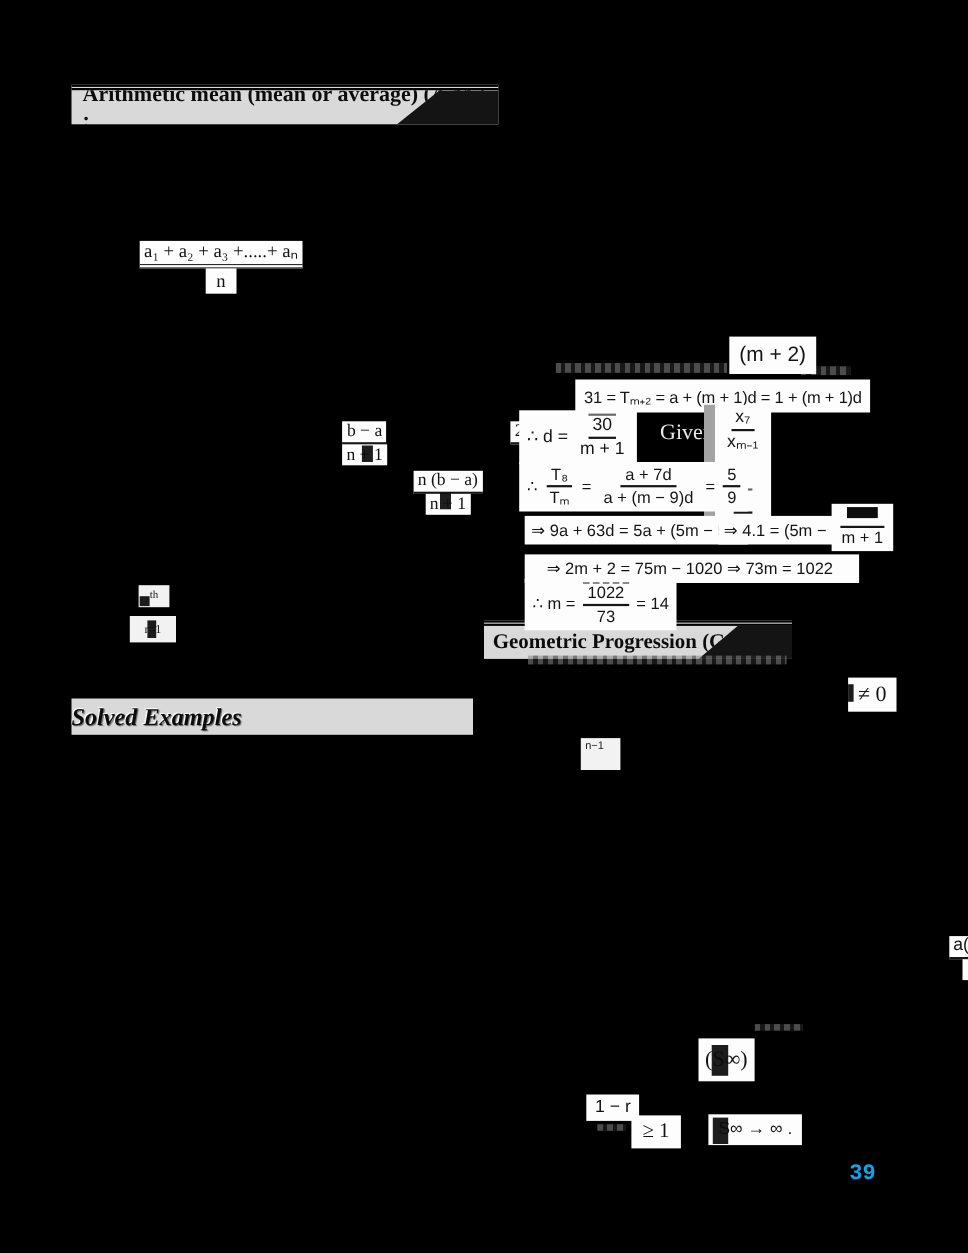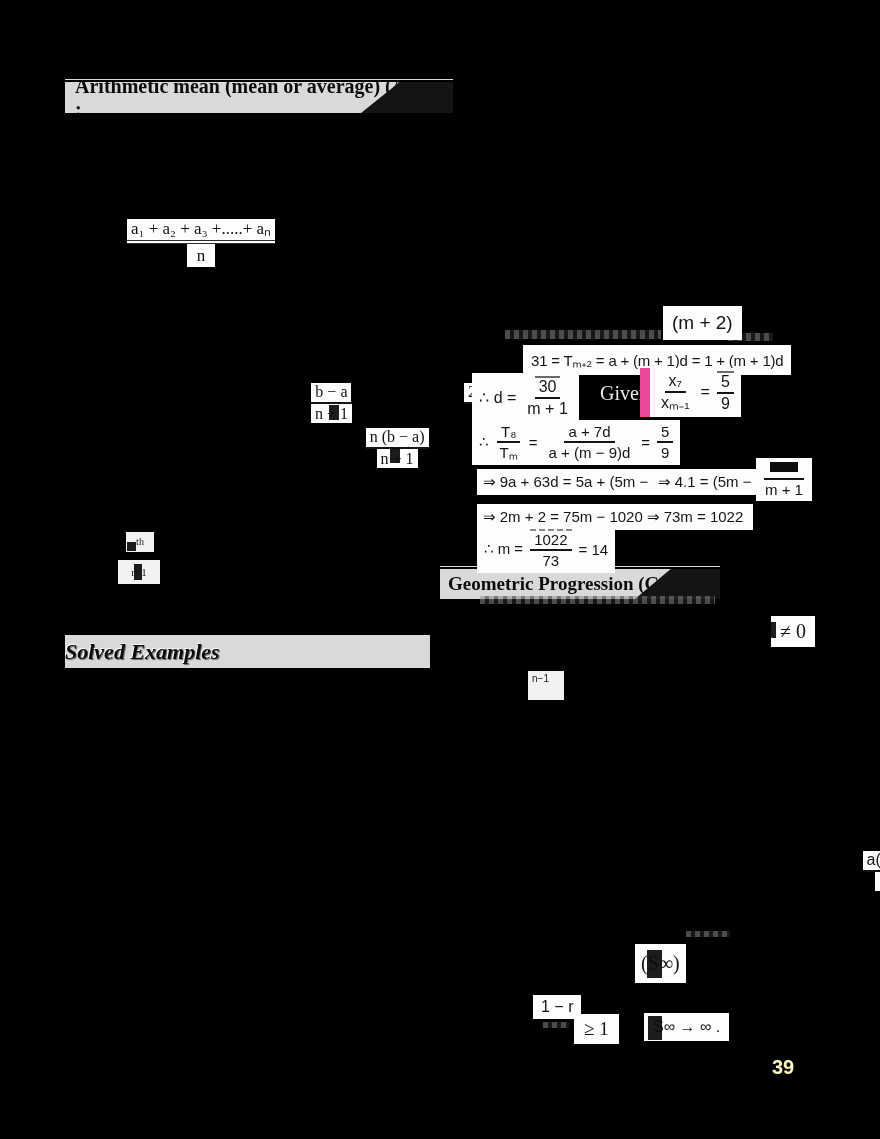--- a/index.html
+++ b/index.html
@@ -27,22 +27,22 @@
   
   .row{position:absolute;display:flex;align-items:center;gap:7px;
     background:#fdfdfd;padding:3px 7px;color:#141414;}
   .plain{position:absolute;background:#fdfdfd;color:#141414;padding:3px 7px;}
   .ovl{border-top:2px solid #6a6a6a;}
   .ovl-d{border-top:2px dashed #8a8a8a;}
   .blotch{position:absolute;background:#0a0a0a;opacity:.92;}
   .smudge{position:absolute;opacity:.55;
     background:repeating-linear-gradient(90deg,#8a8a8a 0 5px,#2a2a2a 5px 9px);}
   .inkbar{display:inline-block;width:28px;height:10px;background:#0d0d0d;margin:1px 2px 2px;}
-  .pageno{position:absolute;color:#fef9c3;font-weight:bold;font-size:20px;
-    font-family:Liberation Sans, sans-serif;}
+  .pageno{position:absolute;color:#0ea5e9;font-weight:bold;font-size:20px;
+    font-family:Liberation Mono, monospace;}
   .whitetext{position:absolute;color:#e9e9e9;background:transparent;}
   .tinybox{position:absolute;background:#f2f2f2;color:#1a1a1a;overflow:hidden;}
 </style>
 </head>
 <body>
 
 
 
 
 <div class="banner" style="left:65px;top:77px;width:378px;height:31px;font-size:20px;padding-left:10px;">
@@ -70,21 +70,21 @@
   <span class="den">n + 1</span>
   <i class="blotch" style="left:18px;top:22px;width:10px;height:15px;"></i>
 </div>
 
 <div class="abs frac boxed" style="left:267px;top:379px;font-size:16px;">
   <span class="num">2 (b − a)</span>
   <span class="den">n + 1</span>
   <i class="blotch" style="left:26px;top:22px;width:10px;height:15px;"></i>
 </div>
 
-<div class="abs frac boxed" style="left:102px;top:424px;font-size:16px;">
+<div class="abs frac boxed" style="left:112px;top:424px;font-size:16px;">
   <span class="num">n (b − a)</span>
   <span class="den">n + 1</span>
   <i class="blotch" style="left:24px;top:20px;width:10px;height:15px;"></i>
 </div>
 
 
 <div class="tinybox" style="left:126px;top:532px;width:28px;height:20px;font-size:10px;text-align:center;line-height:20px;">
   <span>th</span>
   <i class="blotch" style="left:1px;top:10px;width:9px;height:9px;"></i>
 </div>
@@ -110,21 +110,21 @@
   <span class="frac">
     <span class="num ovl">30</span>
     <span class="den">m + 1</span>
   </span>
 </div>
 
 <div class="whitetext" style="left:600px;top:382px;font-size:20px;">
   <span>Given</span>
 </div>
 
-<div class="row sans" style="left:640px;top:368px;font-size:16px;border-left:10px solid #ec4899;">
+<div class="row sans" style="left:640px;top:368px;font-size:16px;border-left:10px solid #a3a3a3;flex-direction:column;">
   <span class="frac">
     <span class="num">x₇</span>
     <span class="den">xₘ₋₁</span>
   </span>
   <span>=</span>
   <span class="frac">
     <span class="num ovl">5</span>
     <span class="den">9</span>
   </span>
 </div>
@@ -153,21 +153,21 @@
 <div class="plain sans" style="left:653px;top:469px;font-size:15px;padding:4px 5px;">
   <span>⇒ 4.1 = (5m − 68)</span>
 </div>
 <div class="row sans" style="left:756px;top:458px;font-size:15px;padding:2px 5px;">
   <span class="frac">
     <span class="num"><i class="inkbar"></i></span>
     <span class="den">m + 1</span>
   </span>
 </div>
 
-<div class="plain sans" style="left:477px;top:504px;font-size:15px;padding:4px 6px;width:264px;">
+<div class="plain sans" style="left:477px;top:504px;font-size:15px;padding:4px 20px;width:264px;">
   <span>⇒ 2m + 2 = 75m − 1020 ⇒ 73m = 1022</span>
 </div>
 
 <div class="row sans" style="left:477px;top:526px;font-size:15px;">
   <span>∴ m =</span>
   <span class="frac">
     <span class="num ovl-d">1022</span>
     <span class="den">73</span>
   </span>
   <span>= 14</span>

